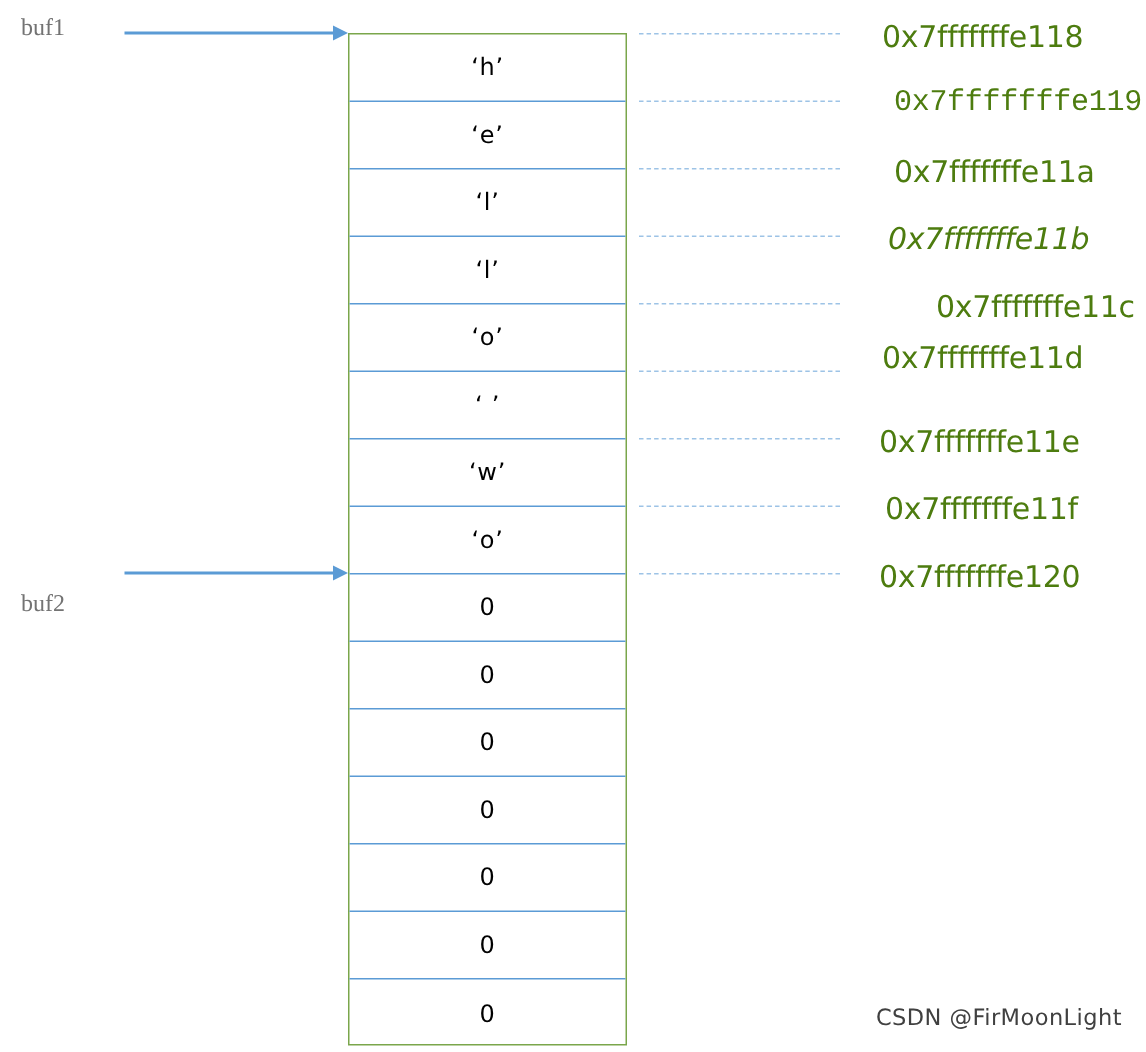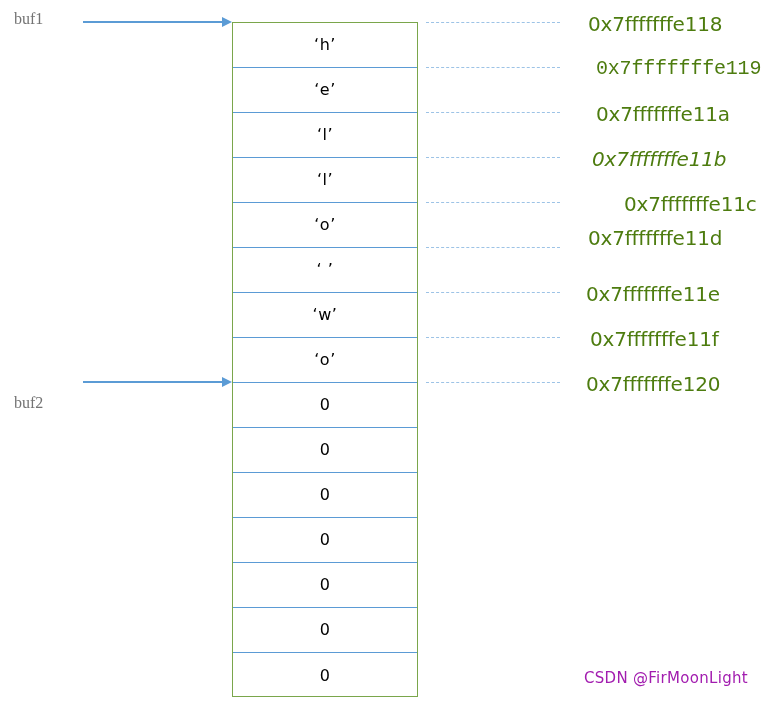--- a/index.html
+++ b/index.html
@@ -93,21 +93,21 @@
     letter-spacing: -0.2px;
   }
 
   
   #watermark {
     position: absolute;
     right: 16px;
     bottom: 14px;
     font-family: "DejaVu Sans", sans-serif;
     font-size: 15px;
-    color: #a21caf;
+    color: #404040;
     white-space: nowrap;
     letter-spacing: 0.3px;
   }
 </style>
 </head>
 <body>
 
 <div id="canvas">
 
   <div id="memory-box">

